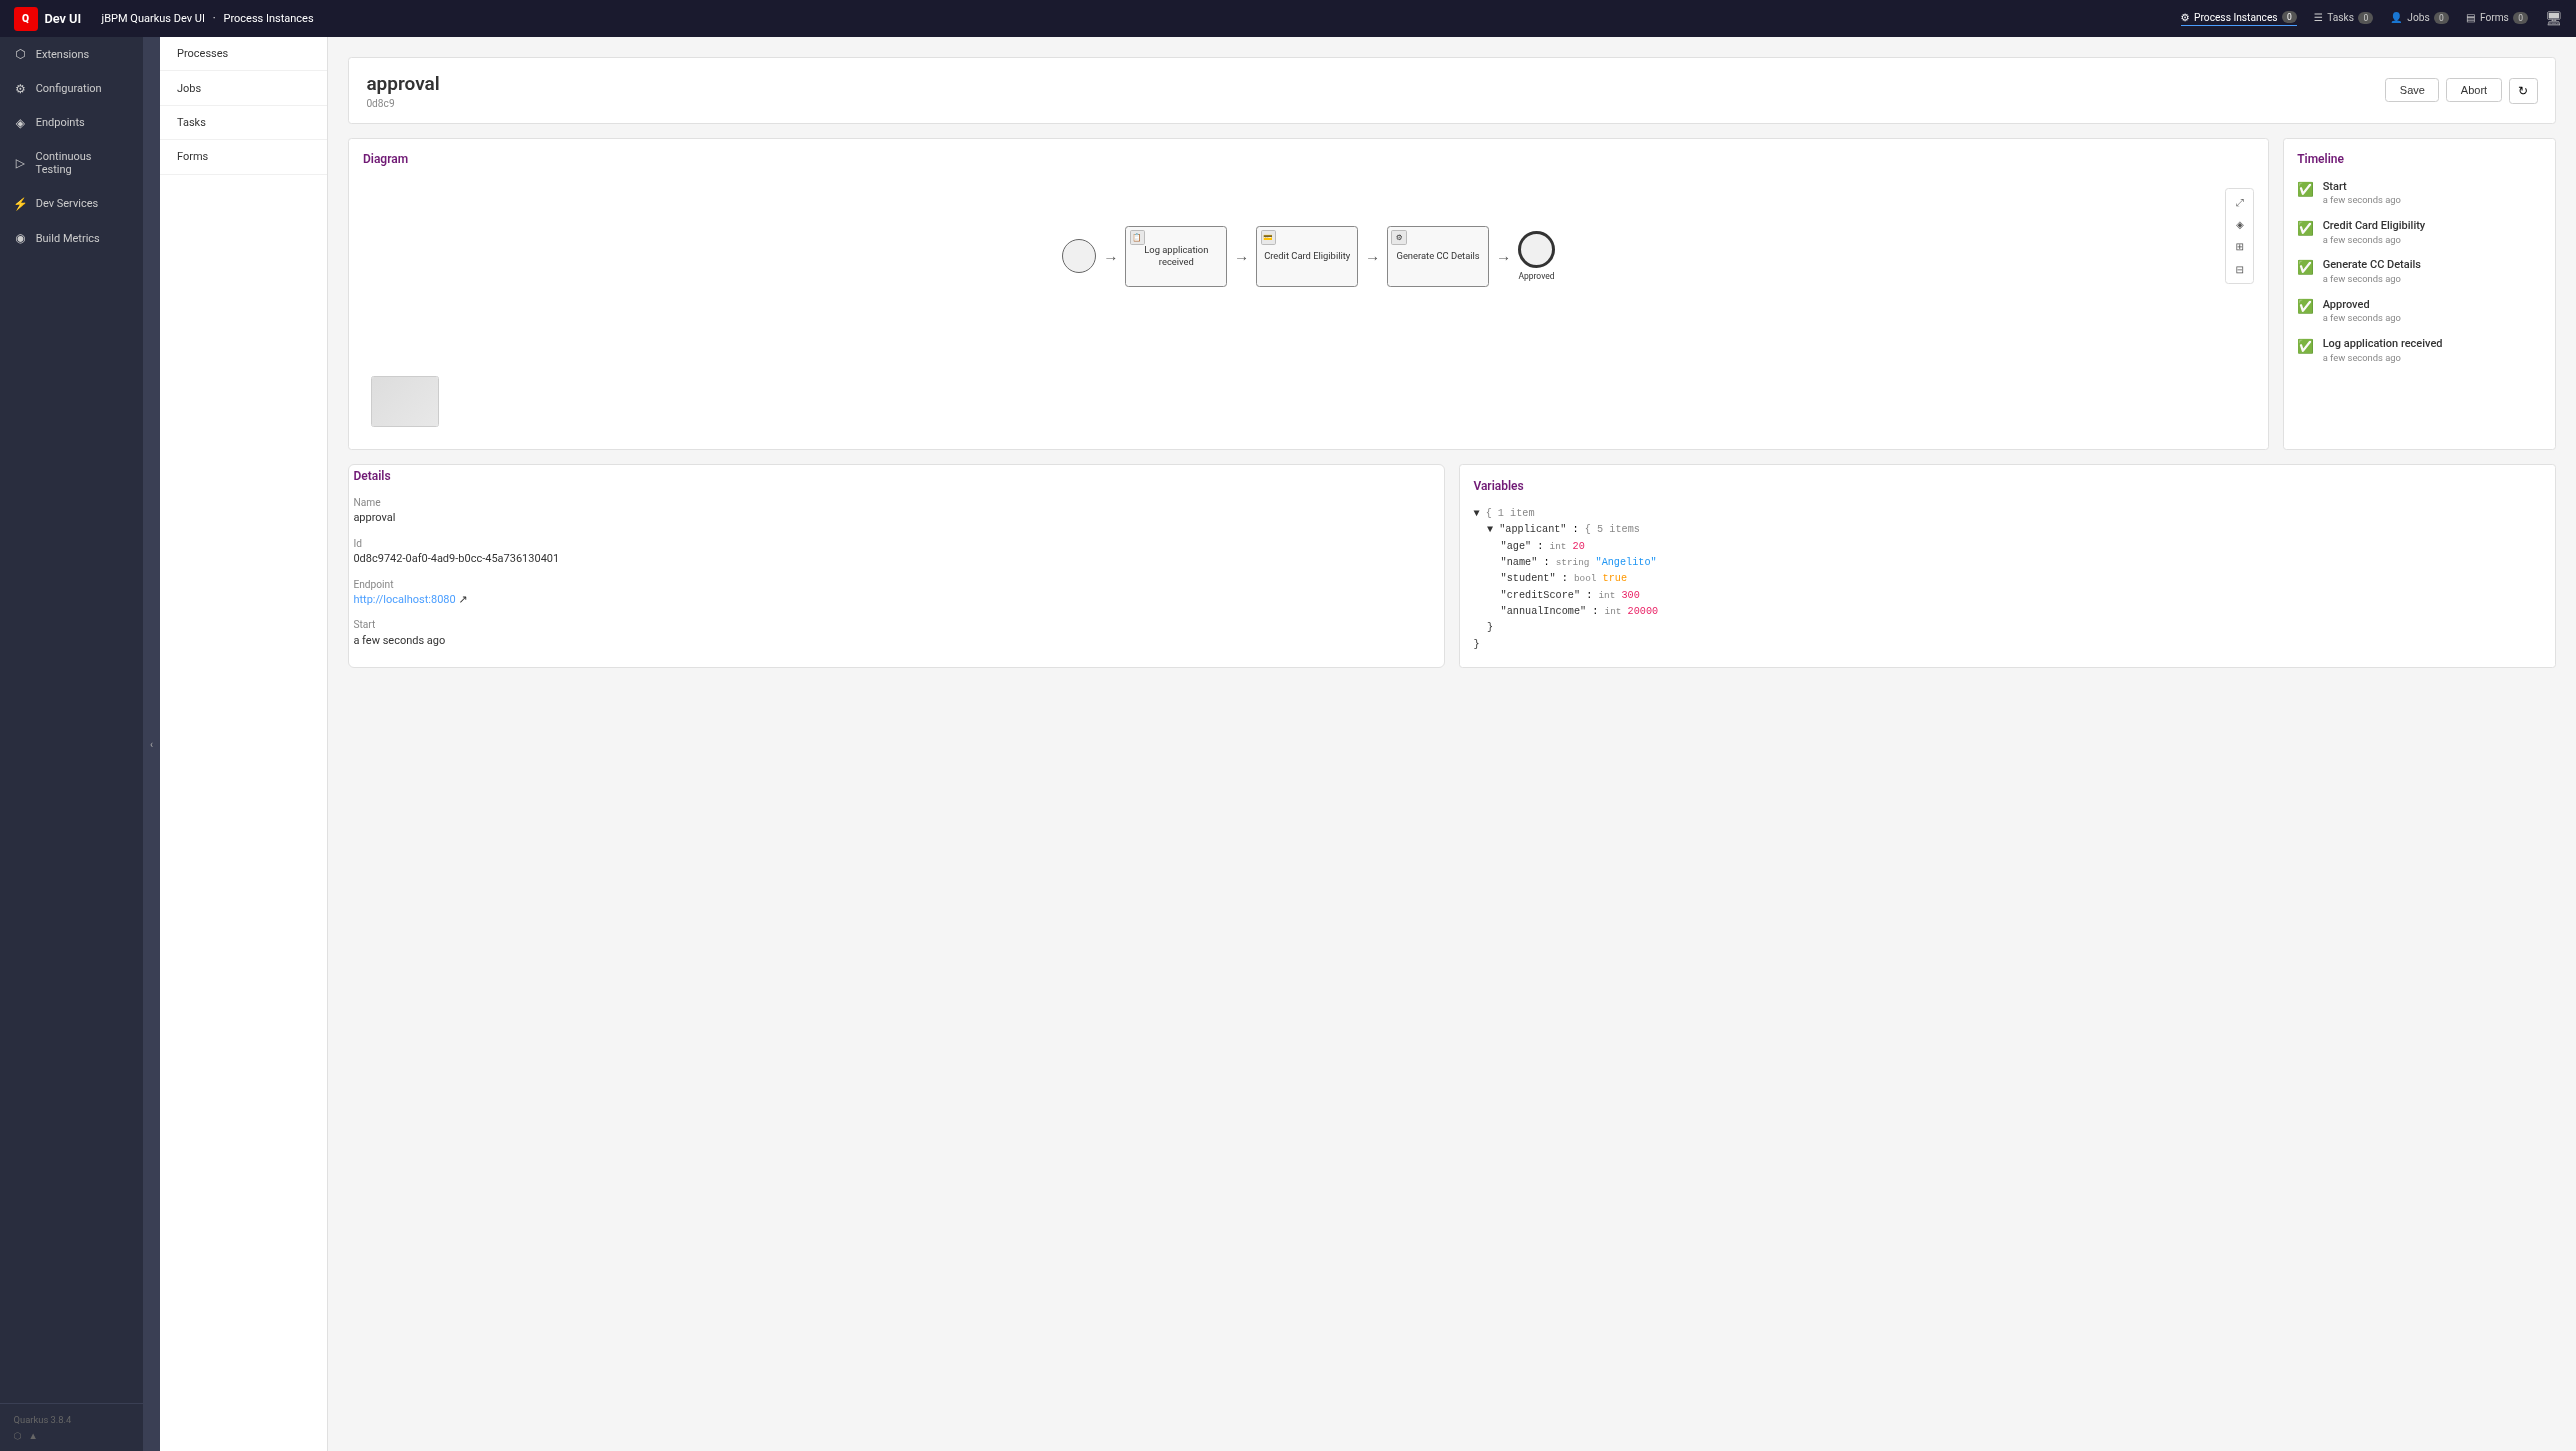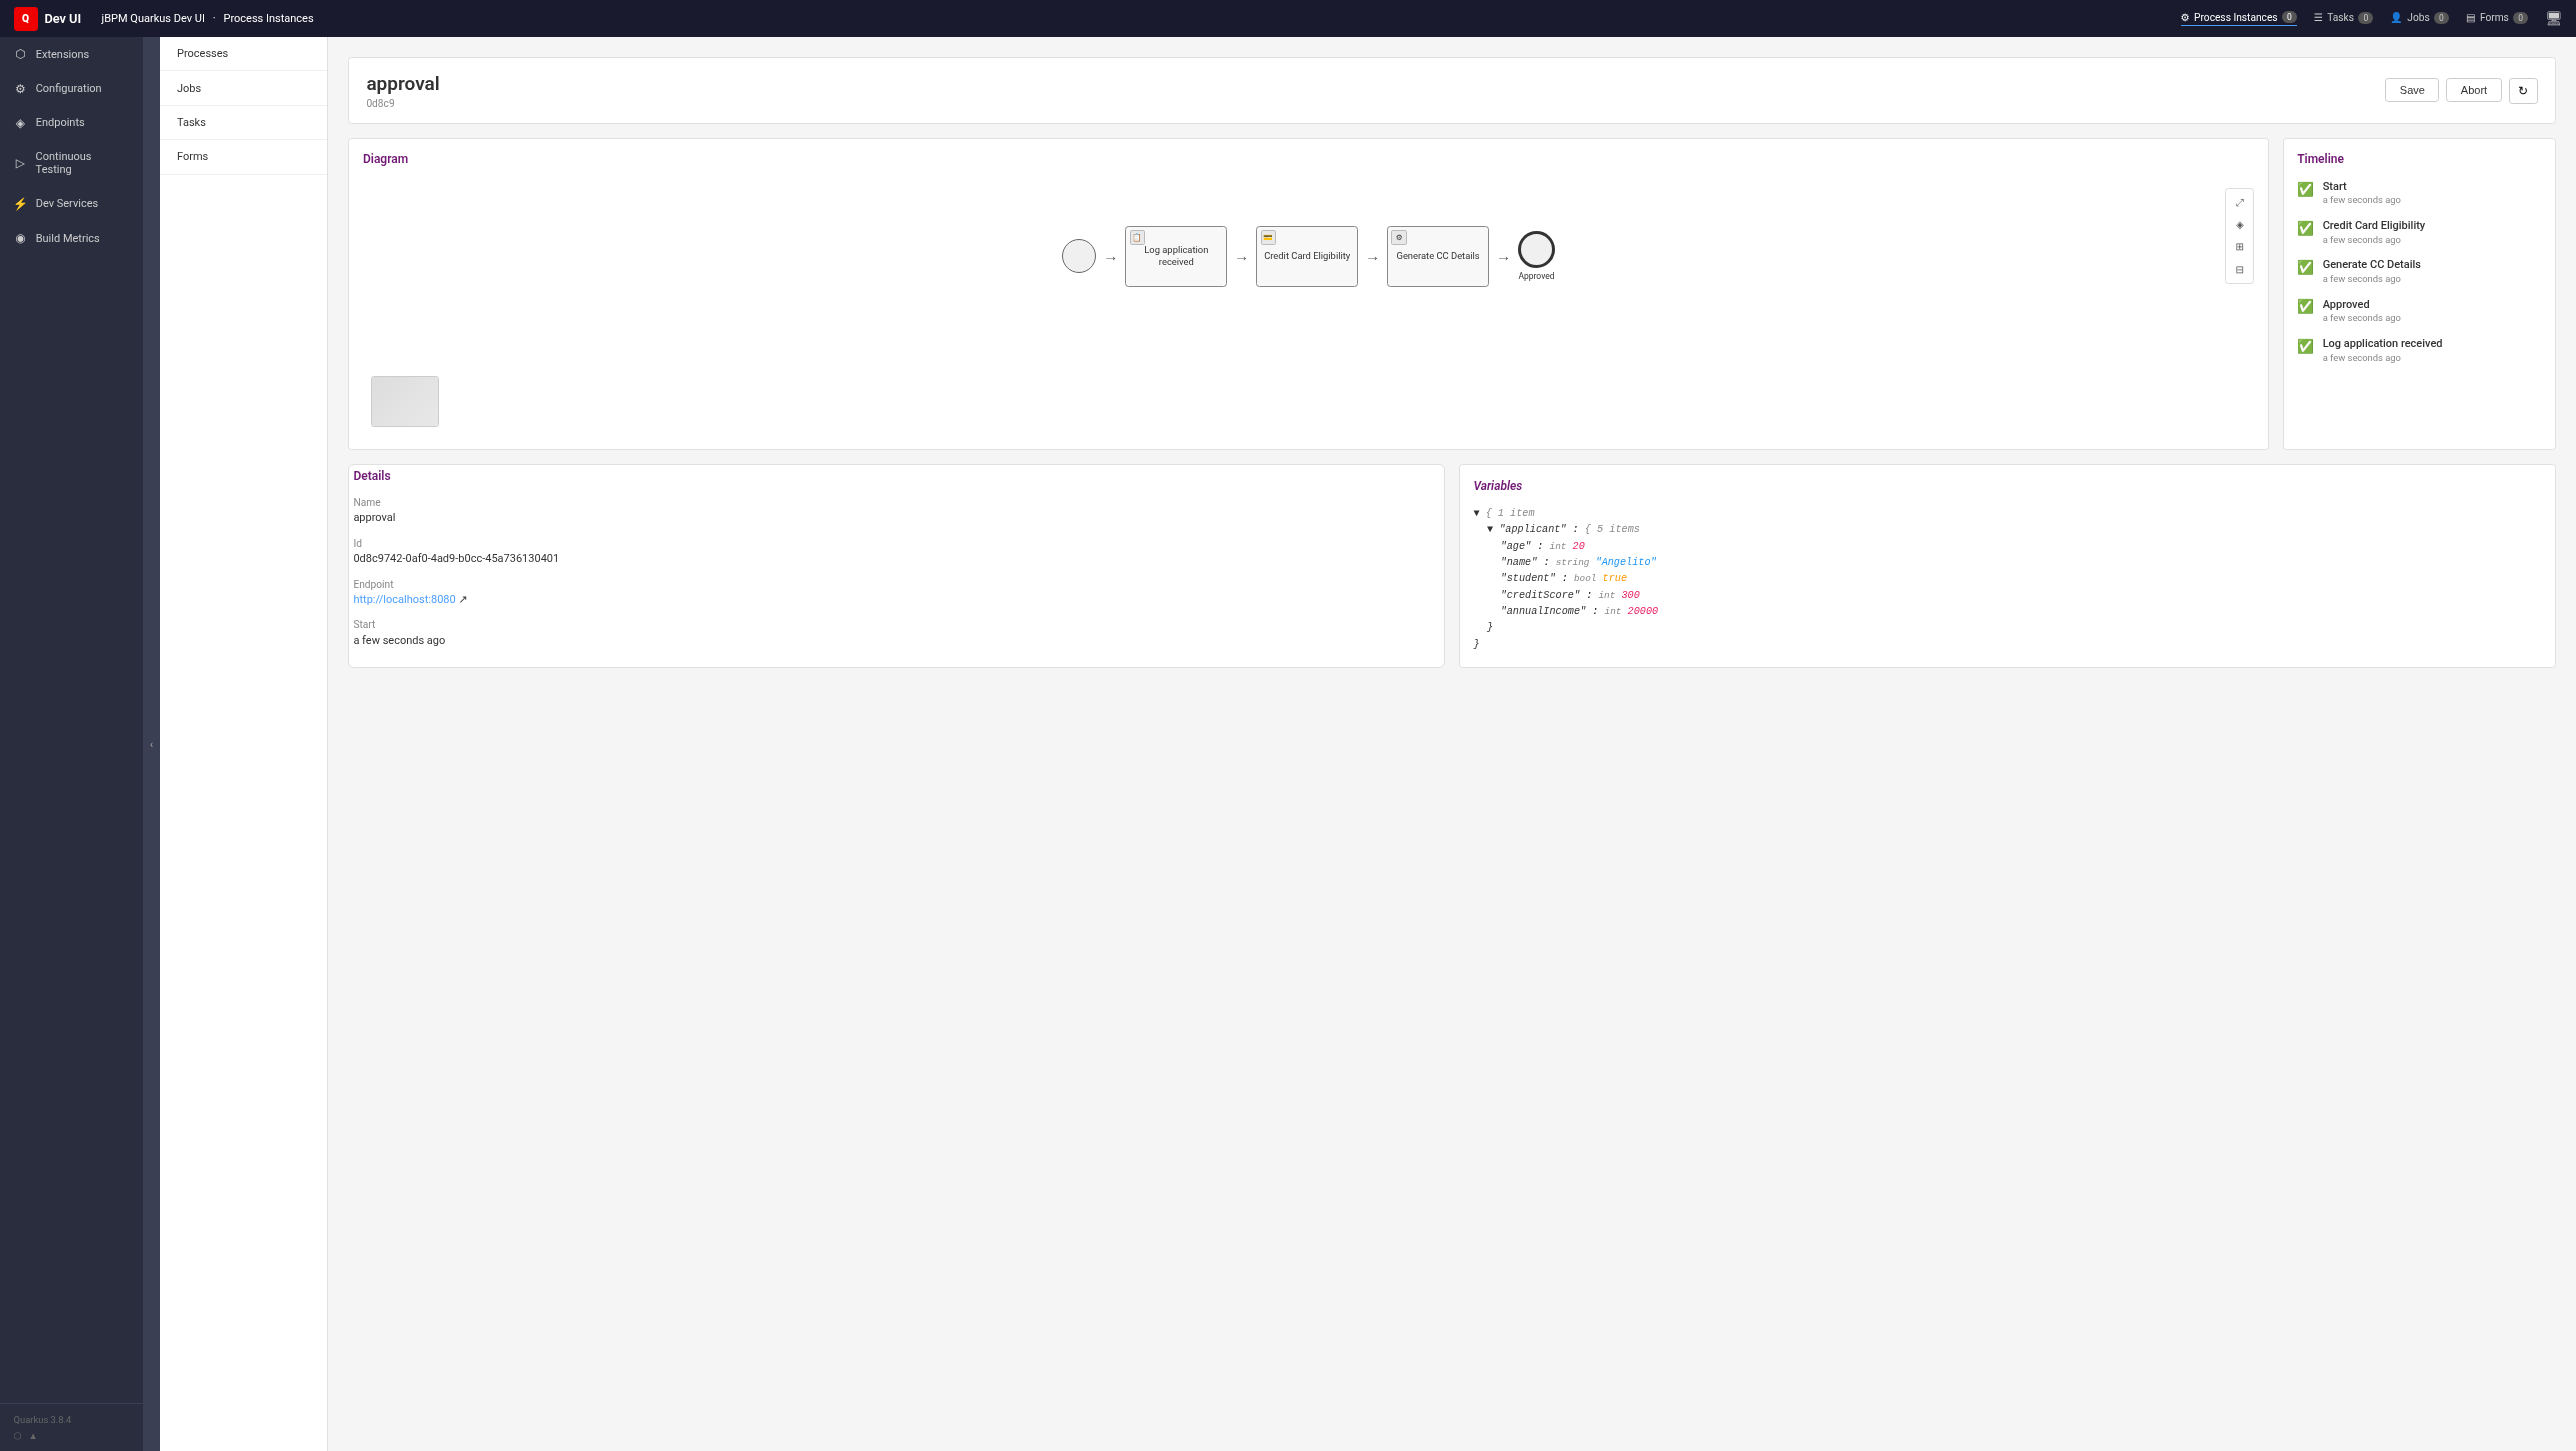--- a/index.html
+++ b/index.html
@@ -63,21 +63,21 @@
     
     .bottom-grid { display: grid; grid-template-columns: 1fr 1fr; gap: 13.6px; }
     .details-section { background: #fff; border: 0.9px solid #e0e0e0; border-radius: 6px; padding: 4px; }
     .detail-row { margin-bottom: 13.6px; }
     .detail-label { font-size: 10.2px; color: #888; margin-bottom: 3.4px; }
     .detail-value { font-size: 11px; color: #333; }
     .detail-value a { color: #4a9eff; text-decoration: none; }
     .status-dot { display: inline-block; width: 6.8px; height: 6.8px; border-radius: 50%; background: #28a745; margin-right: 3.4px; }
 
     
-    .variables-section { background: #fff; border: 0.9px solid #e0e0e0; border-radius: 3.4px; padding: 13.6px; font-style: italic; }
+    .variables-section { background: #fff; border: 0.9px solid #e0e0e0; border-radius: 3.4px; padding: 13.6px; }
     .json-tree { font-family: 'Courier New', monospace; font-size: 10.2px; line-height: 1.6; }
     .json-key { color: #333; }
     .json-type { color: #888; font-size: 9.4px; }
     .json-string { color: #2196F3; }
     .json-number { color: #e91e63; }
     .json-bool { color: #ff9800; }
     .json-meta { color: #888; }
     .json-brace { color: #333; }
     .json-indent { margin-left: 13.6px; }
     .json-collapse { cursor: pointer; color: #333; user-select: none; }

